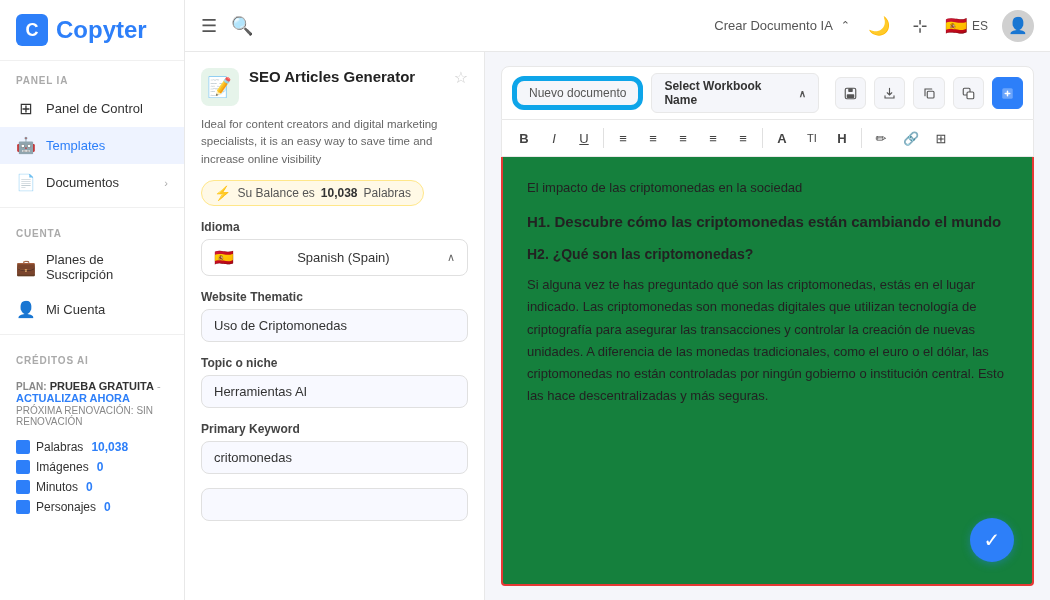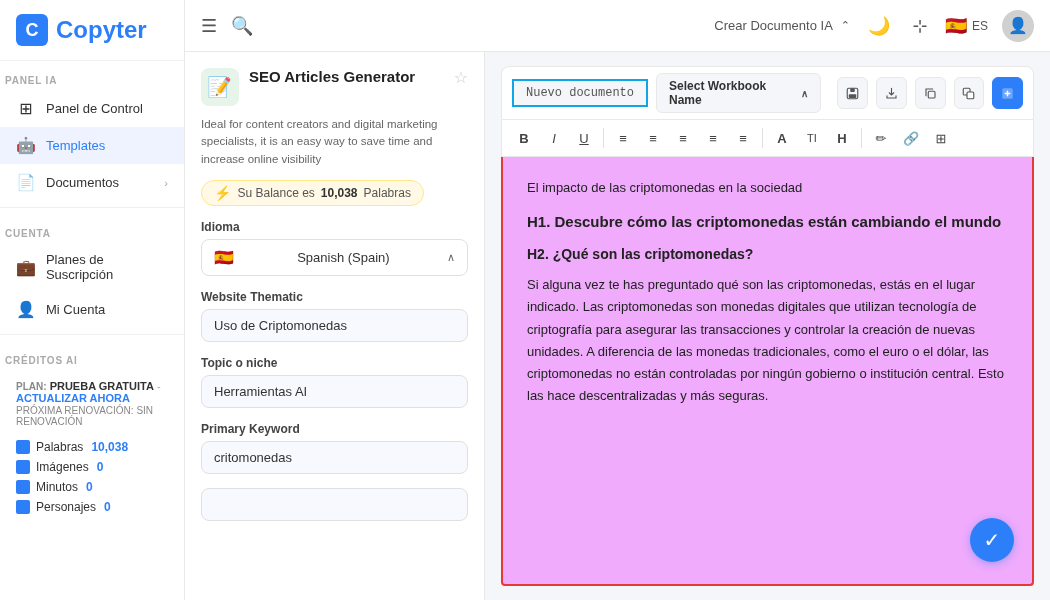--- a/index.html
+++ b/index.html
@@ -28,21 +28,21 @@
       width: 32px; height: 32px;
       background: #2d7ff9;
       border-radius: 6px;
       display: flex; align-items: center; justify-content: center;
       color: #fff; font-weight: bold; font-size: 18px;
     }
     .logo-text { color: #2d7ff9; font-size: 24px; font-weight: 700; }
 
     .sidebar-section-label {
       font-size: 10px; font-weight: 700; color: #aaa;
-      padding: 14px 16px 4px 5px; letter-spacing: 0.08em;
+      padding: 14px 16px 4px 16px; letter-spacing: 0.08em;
       text-transform: uppercase;
     }
     .sidebar-item {
       display: flex; align-items: center; gap: 10px;
       padding: 9px 16px; cursor: pointer; color: #333;
       font-size: 13px; font-weight: 500;
       border-radius: 0;
       transition: background 0.15s;
     }
     .sidebar-item.active { color: #2d7ff9; background: #eef3ff; }
@@ -166,25 +166,24 @@
       flex: 1; display: flex; flex-direction: column;
       background: #f5f6fa; overflow: hidden; padding: 14px 16px;
     }
     .editor-topbar {
       display: flex; align-items: center; gap: 8px;
       background: #fff; border: 1px solid #e8e8e8;
       border-radius: 8px 8px 0 0;
       padding: 6px 10px;
     }
     .doc-selector {
-      background: #f5f6fa; border: 2px solid #0ea5e9;
-      border-radius: 0; padding: 5px 12px;
+      background: #f5f6fa; border: 5px solid #0ea5e9;
+      border-radius: 12px; padding: 5px 12px;
       font-size: 12px; color: #555; cursor: pointer;
       white-space: nowrap;
-      font-family: Liberation Mono, monospace;
     }
     .workbook-selector {
       background: #f5f6fa; border: 1px solid #e8e8e8;
       border-radius: 6px; padding: 5px 12px;
       font-size: 12px; color: #333; font-weight: 600; cursor: pointer;
       display: flex; align-items: center; gap: 5px;
     }
     .workbook-selector .arrow { font-size: 10px; color: #555; }
     .editor-spacer { flex: 1; }
     .editor-btn {
@@ -205,21 +204,21 @@
     .toolbar-btn {
       width: 28px; height: 28px; border-radius: 4px;
       display: flex; align-items: center; justify-content: center;
       cursor: pointer; font-size: 13px; color: #444;
       background: none; border: none;
       font-family: 'Segoe UI', Arial, sans-serif;
     }
     .toolbar-sep { width: 1px; height: 20px; background: #e0e0e0; margin: 0 3px; }
 
     .editor-body {
-      flex: 1; background: #f0abfc;
+      flex: 1; background: #15803d;
       border: 2px solid #e53935;
       border-top: none;
       padding: 20px 24px;
       overflow-y: auto;
       font-size: 13px; line-height: 1.7; color: #222;
       border-radius: 0 0 4px 4px;
     }
     .editor-body p { margin-bottom: 10px; }
     .editor-body .h1-text { font-size: 15px; font-weight: 700; margin-bottom: 8px; }
     .editor-body .h2-text { font-size: 14px; font-weight: 700; margin-bottom: 8px; }

